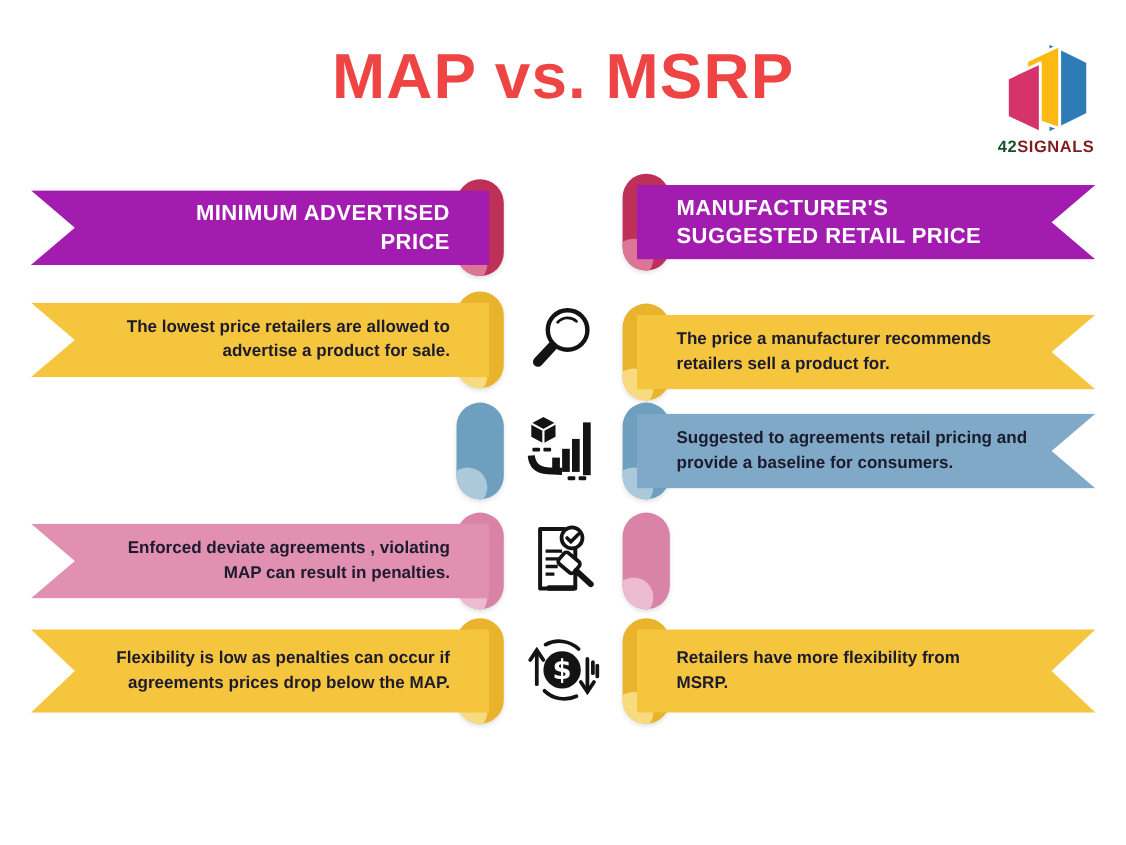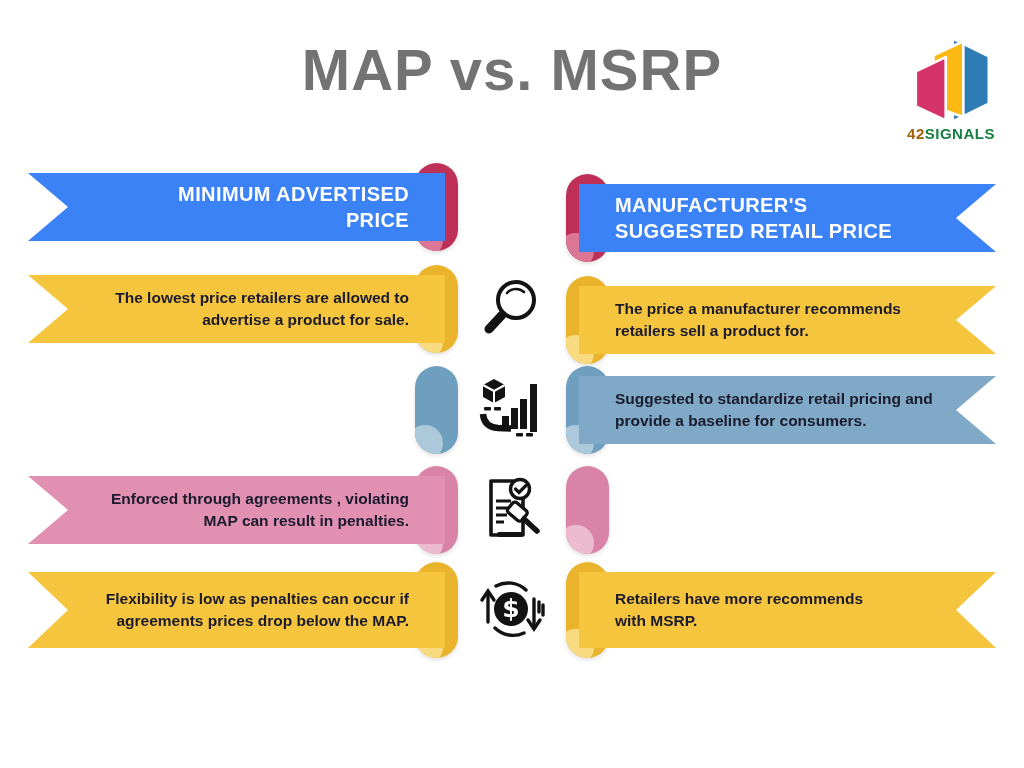--- a/index.html
+++ b/index.html
@@ -2,48 +2,48 @@
 <html><head>
 <meta charset="utf-8">
 <style>
   html,body{margin:0;padding:0;}
   body{
     width:1024px;height:768px;background:#ffffff;position:relative;overflow:hidden;
     font-family:"Liberation Sans", sans-serif;
   }
   .title{
     position:absolute;top:36px;left:0;width:100%;margin:0;text-align:center;
-    font-size:58px;font-weight:bold;color:#737373;letter-spacing:1px;
+    font-size:58px;font-weight:bold;color:#ef4444;letter-spacing:1px;
   }
   
   .logo{position:absolute;left:899px;top:36px;width:104px;text-align:center;}
   .logo svg{width:92px;height:88px;display:block;margin:0 auto;}
   .logo-text{font-size:15px;font-weight:bold;letter-spacing:.5px;margin-top:1px;white-space:nowrap;}
-  .l42{color:#a16207;} .lsig{color:#15803d;}
+  .l42{color:#14532d;} .lsig{color:#7f1d1d;}
   
   .banner{position:absolute;width:430px;height:88px;}
   .col-left .banner{left:28px;}
   .col-right .banner{left:566px;}
   .pill{position:absolute;top:0;bottom:0;width:43px;border-radius:22px;overflow:hidden;
         filter:drop-shadow(0 2px 2px rgba(0,0,0,.12));}
   .roll-right .pill{right:0;}
   .roll-left  .pill{left:0;}
   .curl{position:absolute;bottom:-7px;left:-8px;width:36px;height:36px;border-radius:50%;}
   .body{
     position:absolute;top:10px;bottom:10px;display:flex;align-items:center;
     filter:drop-shadow(0 3px 2px rgba(0,0,0,.15));
   }
   .roll-right .body{left:0;right:13px;justify-content:flex-end;text-align:right;
     padding:0 36px 0 58px;
     clip-path:polygon(0 0,100% 0,100% 100%,0 100%,40px 50%);}
   .roll-left .body{left:13px;right:0;justify-content:flex-start;text-align:left;
     padding:0 58px 0 36px;
     clip-path:polygon(0 0,100% 0,calc(100% - 40px) 50%,100% 100%,0 100%);}
   
-  .c-magenta .body{background:#3b82f6;} .c-magenta .pill{background:#bf3059;} .c-magenta .curl{background:#dc7697;}
+  .c-magenta .body{background:#a21caf;} .c-magenta .pill{background:#bf3059;} .c-magenta .curl{background:#dc7697;}
   .c-yellow  .body{background:#f6c53e;} .c-yellow  .pill{background:#e9b42c;} .c-yellow  .curl{background:#f8da81;}
   .c-blue    .body{background:#7fa9c6;} .c-blue    .pill{background:#6f9fbe;} .c-blue    .curl{background:#abc9db;}
   .c-pink    .body{background:#e190b2;} .c-pink    .pill{background:#d883a7;} .c-pink    .curl{background:#edbbcf;}
   
   .htext{
     font-size:20px;font-weight:bold;color:#ffffff;letter-spacing:.4px;line-height:1.32;
   }
   .banner-header-left  .htext{max-width:272px;}
   .banner-header-right .htext{max-width:292px;}
   .rtext{
@@ -92,38 +92,38 @@
     <div class="pill">
         <div class="curl"></div>
       </div>
   </div>
 
   <div class="banner roll-right c-pink" style="top:466px;">
     <div class="pill">
         <div class="curl"></div>
       </div>
     <div class="body">
-        <span class="rtext">Enforced through agreements , violating MAP can result in penalties.</span>
+        <span class="rtext">Enforced deviate agreements , violating MAP can result in penalties.</span>
       </div>
   </div>
 
   <div class="banner roll-right c-yellow" style="top:562px;height:96px;">
     <div class="pill">
         <div class="curl"></div>
       </div>
     <div class="body">
         <span class="rtext">Flexibility is low as penalties can occur if agreements prices drop below the MAP.</span>
       </div>
   </div>
 
 </div>
 
 <div class="col-right">
 
-  <div class="banner roll-left c-magenta banner-header-right" style="top:174px;">
+  <div class="banner roll-left c-magenta banner-header-right" style="top:158px;">
     <div class="pill">
         <div class="curl"></div>
       </div>
     <div class="body">
         <span class="htext">MANUFACTURER'S SUGGESTED RETAIL PRICE</span>
       </div>
   </div>
 
   <div class="banner roll-left c-yellow" style="top:276px;">
     <div class="pill">
@@ -132,36 +132,36 @@
     <div class="body">
         <span class="rtext">The price a manufacturer recommends retailers sell a product for.</span>
       </div>
   </div>
 
   <div class="banner roll-left c-blue" style="top:366px;">
     <div class="pill">
         <div class="curl"></div>
       </div>
     <div class="body">
-        <span class="rtext">Suggested to standardize retail pricing and provide a baseline for consumers.</span>
+        <span class="rtext">Suggested to agreements retail pricing and provide a baseline for consumers.</span>
       </div>
   </div>
 
   <div class="banner roll-left c-pink" style="top:466px;">
     <div class="pill">
         <div class="curl"></div>
       </div>
   </div>
 
   <div class="banner roll-left c-yellow" style="top:562px;height:96px;">
     <div class="pill">
         <div class="curl"></div>
       </div>
     <div class="body">
-        <span class="rtext narrow">Retailers have more recommends with MSRP.</span>
+        <span class="rtext narrow">Retailers have more flexibility from MSRP.</span>
       </div>
   </div>
 
 </div>
 
 <div class="mid-icon" style="top:273px;">
   <svg viewBox="0 0 72 72">
     <circle cx="42" cy="27" r="18" fill="none" stroke="#131313" stroke-width="4"></circle>
     <path d="M33 20 a12 12 0 0 1 17 -1" fill="none" stroke="#131313" stroke-width="2.6" stroke-linecap="round"></path>
     <line x1="28" y1="42" x2="15" y2="56" stroke="#131313" stroke-width="9" stroke-linecap="round"></line>

